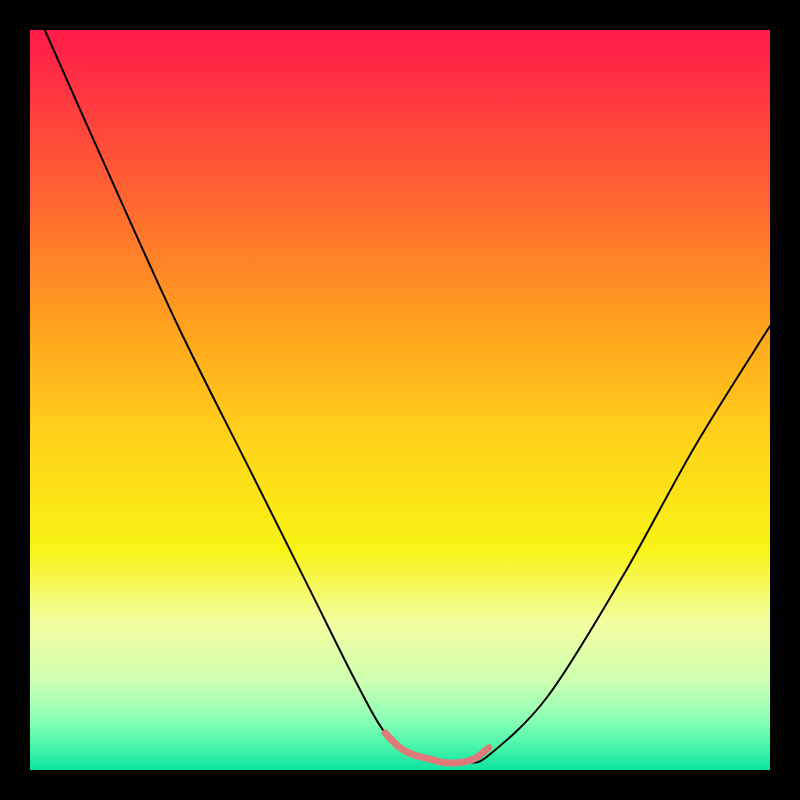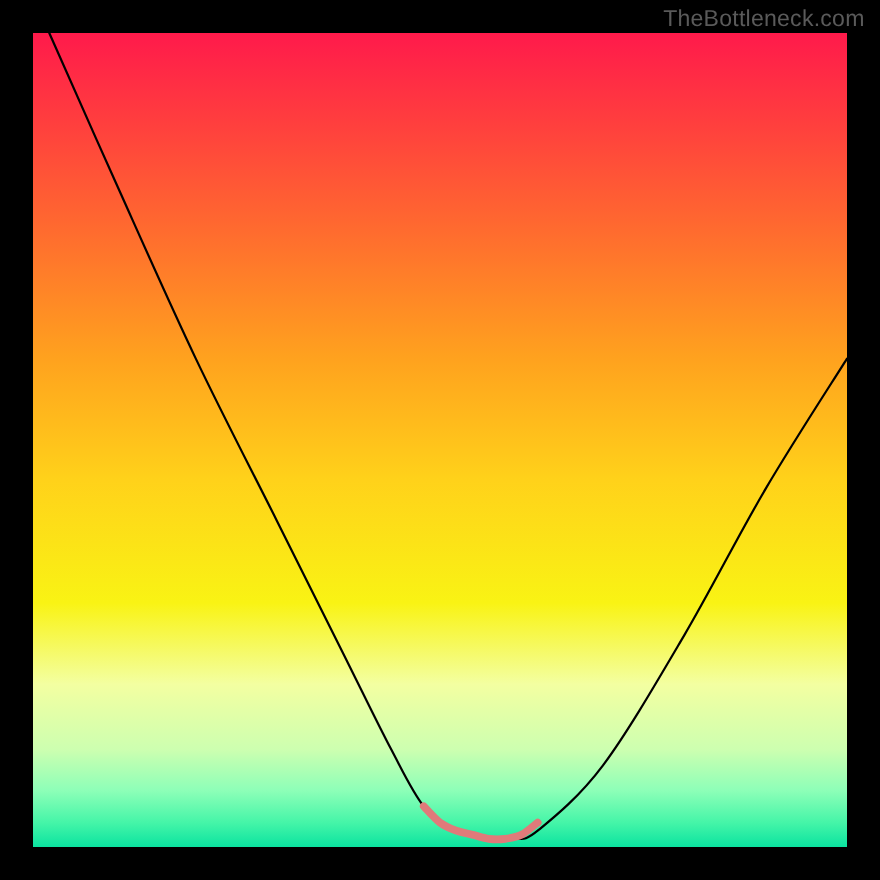--- a/index.html
+++ b/index.html
@@ -53,21 +53,20 @@
     width: 800px; height: 800px;
     z-index: 3;
     pointer-events: none;
   }
 </style>
 </head>
 <body>
 
 <div class="chart-root">
 
-  <div class="watermark">TheBottleneck.com</div>
 
   <div class="plot-area"></div>
 
   <svg class="curves" viewBox="0 0 800 800" preserveAspectRatio="none">
     <g id="curve-group">
         <path d="M 44.8 30 C 54.67 52.20, 81.80 113.87, 104.00 163.20 C 126.20 212.53, 153.33 274.20, 178.00 326.00 C 202.67 377.80, 229.80 429.60, 252.00 474.00 C 274.20 518.40, 293.93 557.87, 311.20 592.40 C 328.47 626.93, 343.27 657.77, 355.60 681.20 C 367.93 704.63, 375.33 720.67, 385.20 733.00 C 395.07 745.33, 404.93 750.27, 414.80 755.20 C 424.67 760.13, 435.77 761.37, 444.40 762.60 C 453.03 763.83, 459.20 763.83, 466.60 762.60 C 474.00 761.37, 475.23 766.30, 488.80 755.20 C 502.37 744.10, 525.80 725.60, 548.00 696.00 C 570.20 666.40, 597.33 619.53, 622.00 577.60 C 646.67 535.67, 671.33 486.33, 696.00 444.40 C 720.67 402.47, 757.67 345.73, 770.00 326.00" fill="none" stroke="#000000" stroke-width="2" stroke-linecap="round" stroke-linejoin="round"></path>
         <path d="M 385.2 733 C 387.67 735.47, 395.07 744.10, 400.00 747.80 C 404.93 751.50, 409.87 753.35, 414.80 755.20 C 419.73 757.05, 424.67 757.67, 429.60 758.90 C 434.53 760.13, 439.47 761.98, 444.40 762.60 C 449.33 763.22, 454.27 763.22, 459.20 762.60 C 464.13 761.98, 469.07 761.37, 474.00 758.90 C 478.93 756.43, 486.33 749.65, 488.80 747.80" fill="none" stroke="#e07a7a" stroke-width="7" stroke-linecap="round" stroke-linejoin="round"></path>
       </g>
   </svg>
 

